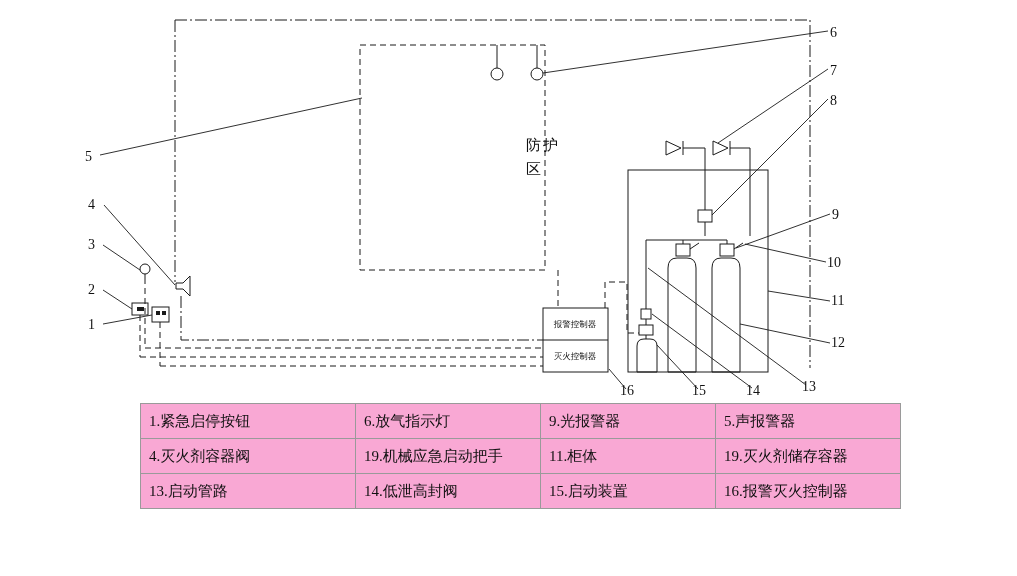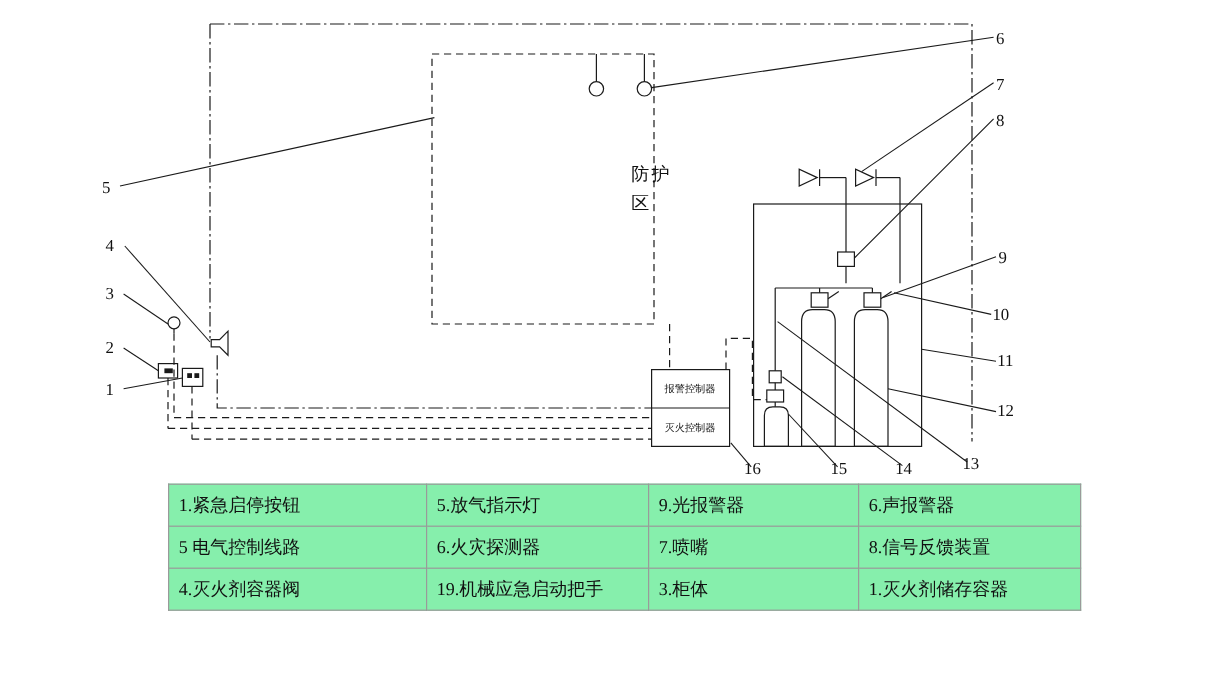--- a/index.html
+++ b/index.html
@@ -11,21 +11,21 @@
   svg .dashed{stroke-dasharray:6 4;}
   svg .dashdot{stroke-dasharray:12 3 2 3;}
   svg .thin{stroke-width:0.9;}
   svg .filled{fill:#1a1a1a;stroke:none;}
   svg .whitefill{fill:#fff;}
   svg text{stroke:none;fill:#111;font-family:"Liberation Serif","DejaVu Serif",serif;}
   svg .callout{font-size:14px;}
   svg .zone-label{font-size:15px;letter-spacing:2px;}
   svg .ctrl-label{font-size:8.5px;text-anchor:middle;}
   table.legend{position:absolute;left:140px;top:403px;border-collapse:collapse;
-      table-layout:fixed;background:#86efac;}
+      table-layout:fixed;background:#f9a8d4;}
   table.legend td{border:1px solid #9a9a9a;height:34px;padding:0 4px 0 8px;
       font-size:15px;color:#111;vertical-align:middle;white-space:nowrap;overflow:hidden;}
 </style>
 </head>
 <body>
 
 <div class="page">
 
   <svg width="1017" height="400" viewBox="0 0 1017 400">
 
@@ -185,32 +185,32 @@
   <table class="legend">
     <colgroup>
       <col style="width:215px">
         <col style="width:185px">
       <col style="width:175px">
         <col style="width:185px">
     </colgroup>
     <tbody>
       <tr>
         <td>1.紧急启停按钮</td>
-        <td>5.放气指示灯</td>
+        <td>6.放气指示灯</td>
         <td>9.光报警器</td>
-        <td>6.声报警器</td>
-      </tr>
-      <tr>
-        <td>5 电气控制线路</td>
-        <td>6.火灾探测器</td>
-        <td>7.喷嘴</td>
-        <td>8.信号反馈装置</td>
+        <td>5.声报警器</td>
       </tr>
       <tr>
         <td>4.灭火剂容器阀</td>
         <td>19.机械应急启动把手</td>
-        <td>3.柜体</td>
-        <td>1.灭火剂储存容器</td>
+        <td>11.柜体</td>
+        <td>19.灭火剂储存容器</td>
+      </tr>
+      <tr>
+        <td>13.启动管路</td>
+        <td>14.低泄高封阀</td>
+        <td>15.启动装置</td>
+        <td>16.报警灭火控制器</td>
       </tr>
     </tbody>
   </table>
 
 </div>
 
 </body></html>

